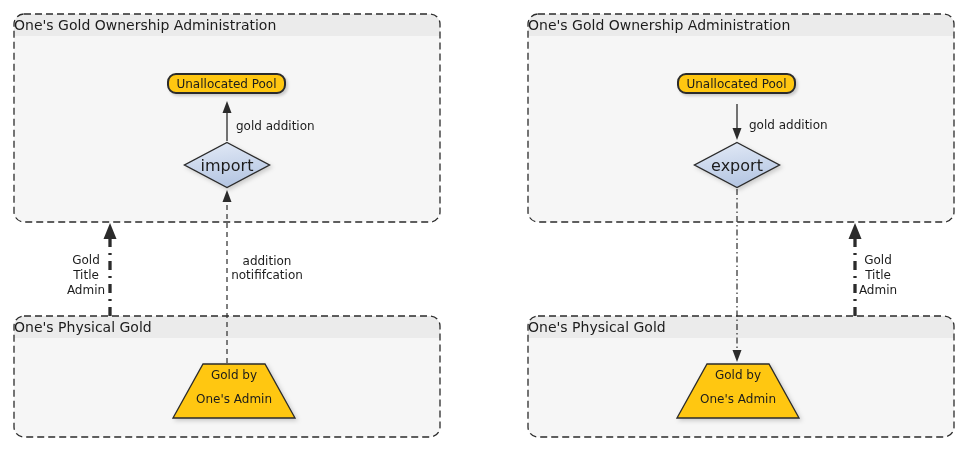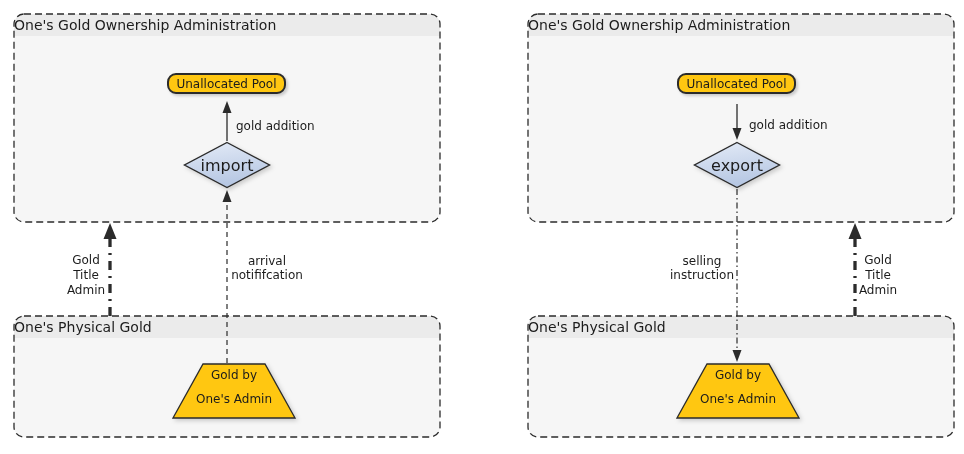--- a/index.html
+++ b/index.html
@@ -143,34 +143,30 @@
       <polygon points="31,1 93,1 123,55 1,55" fill="#ffc711" stroke="#2b2b2b" stroke-width="1.3"></polygon>
     </svg>
     <span class="trap-line">Gold by</span>
     <span class="trap-line">One's Admin</span>
   </div>
 
   <div class="edge-label" style="left:236px;top:119px;">gold addition</div>
   <div class="edge-label" style="left:749px;top:118px;">gold addition</div>
 
   <div class="edge-label center" style="left:230px;top:254px;width:74px;">
-    <div>arrival</div>
+    <div>addition</div>
     <div>notififcation</div>
   </div>
 
   <div class="edge-label center lh15" style="left:60px;top:253px;width:52px;">
     <div>Gold</div>
     <div>Title</div>
     <div>Admin</div>
   </div>
 
-  <div class="edge-label center" style="left:665px;top:254px;width:74px;">
-    <div>selling</div>
-    <div>instruction</div>
-  </div>
 
   <div class="edge-label center lh15" style="left:852px;top:253px;width:52px;">
     <div>Gold</div>
     <div>Title</div>
     <div>Admin</div>
   </div>
 
 </div>
 
 </body></html>

